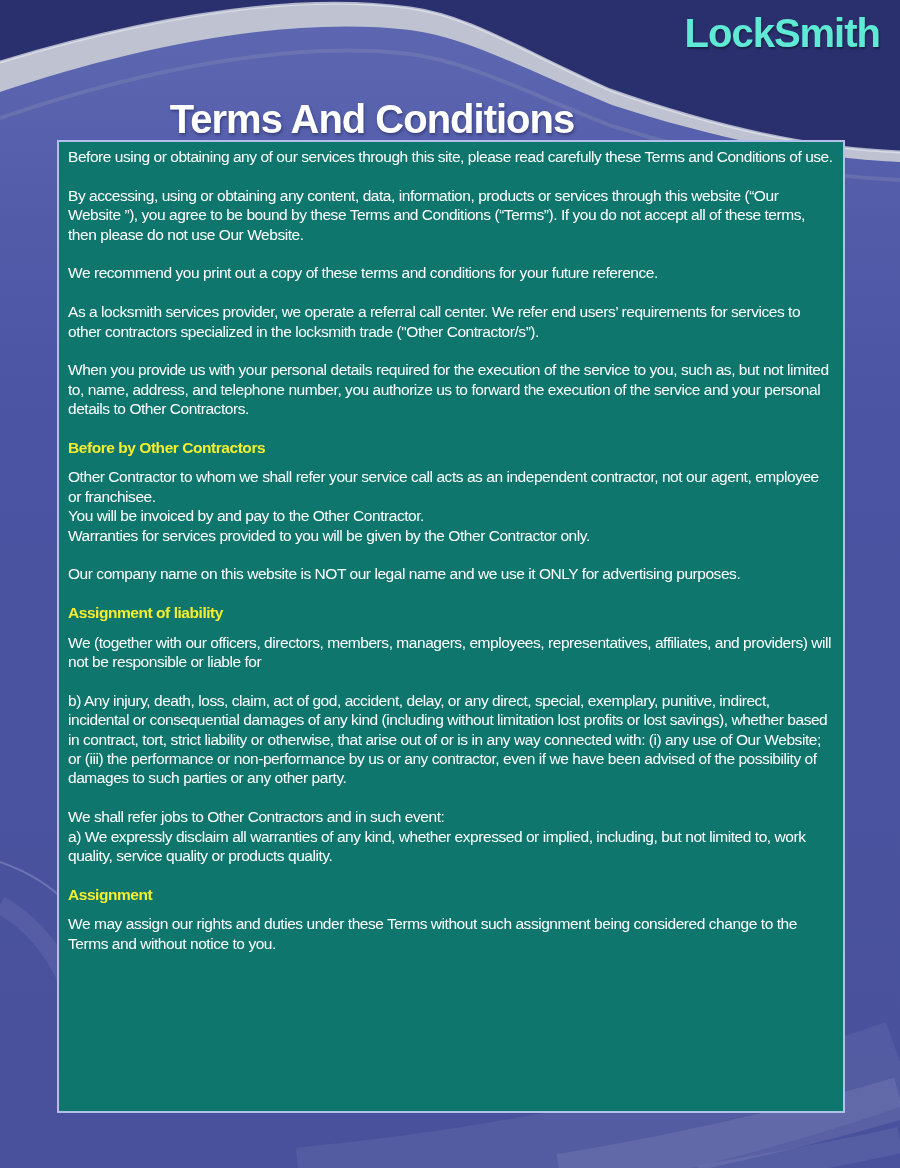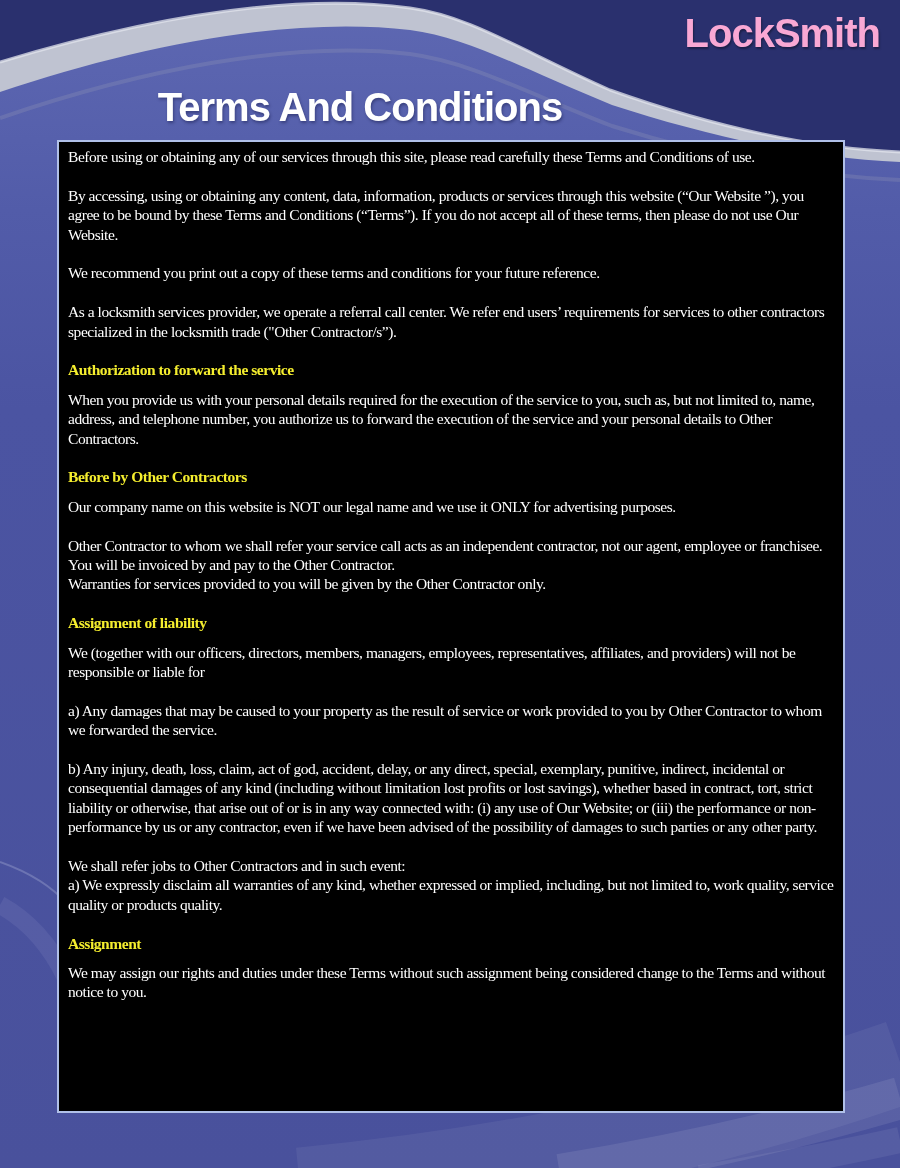--- a/index.html
+++ b/index.html
@@ -4,37 +4,36 @@
 <style>
   html,body{margin:0;padding:0;}
   body{
     width:900px;height:1168px;position:relative;overflow:hidden;
     background:#4a53a0;
     font-family:"Liberation Sans","DejaVu Sans",sans-serif;
   }
   .bg{position:absolute;inset:0;z-index:0;}
   .logo{
     position:absolute;top:8px;right:20px;z-index:3;
-    text-align:right;color:#f9a8d4;font-weight:bold;
+    text-align:right;color:#5eead4;font-weight:bold;
     font-size:40px;line-height:50px;letter-spacing:-1px;
     text-shadow:1px 2px 2px rgba(0,0,0,0.35);
   }
   .page-title{
-    position:absolute;top:84px;left:0;width:720px;margin:0;z-index:3;
+    position:absolute;top:84px;left:0;width:720px;margin:12px;z-index:3;
     text-align:center;color:#ffffff;font-weight:bold;
     font-size:40px;line-height:46px;letter-spacing:-1px;
     text-shadow:1px 2px 3px rgba(20,25,70,0.45);
   }
   .terms-box{
     position:absolute;left:57px;top:140px;width:788px;height:973px;z-index:2;
-    box-sizing:border-box;background:#000000;border:2px solid #b0c0e8;
+    box-sizing:border-box;background:#0f766e;border:2px solid #b0c0e8;
     padding:5px 9px 6px 9px;color:#ffffff;
     font-size:15.5px;line-height:19.4px;letter-spacing:-0.45px;
     overflow:hidden;
-    font-family:Liberation Serif, serif;
   }
   .terms-section{margin-top:19.4px;}
   .terms-section:first-child{margin-top:0;}
   .section-heading{color:#f5ee2e;font-weight:bold;}
   .paragraph{margin-top:19.4px;}
   .section-heading + .paragraph{margin-top:10px;}
   .terms-section .paragraph:first-child{margin-top:0;}
 </style>
 </head>
 <body>
@@ -88,43 +87,39 @@
       <div class="paragraph">
         <div>We recommend you print out a copy of these terms and conditions for your future reference.</div>
       </div>
     </div>
     <div class="terms-section">
       <div class="paragraph">
         <div>As a locksmith services provider, we operate a referral call center. We refer end users’ requirements for services to other contractors specialized in the locksmith trade ("Other Contractor/s”).</div>
       </div>
     </div>
     <div class="terms-section">
-      <div class="section-heading">Authorization to forward the service</div>
       <div class="paragraph">
         <div>When you provide us with your personal details required for the execution of the service to you, such as, but not limited to, name, address, and telephone number, you authorize us to forward the execution of the service and your personal details to Other Contractors.</div>
       </div>
     </div>
     <div class="terms-section">
       <div class="section-heading">Before by Other Contractors</div>
       <div class="paragraph">
-        <div>Our company name on this website is NOT our legal name and we use it ONLY for advertising purposes.</div>
-      </div>
-      <div class="paragraph">
         <div>Other Contractor to whom we shall refer your service call acts as an independent contractor, not our agent, employee or franchisee.</div>
         <div>You will be invoiced by and pay to the Other Contractor.</div>
         <div>Warranties for services provided to you will be given by the Other Contractor only.</div>
+      </div>
+      <div class="paragraph">
+        <div>Our company name on this website is NOT our legal name and we use it ONLY for advertising purposes.</div>
       </div>
     </div>
     <div class="terms-section">
       <div class="section-heading">Assignment of liability</div>
       <div class="paragraph">
         <div>We (together with our officers, directors, members, managers, employees, representatives, affiliates, and providers) will not be responsible or liable for</div>
-      </div>
-      <div class="paragraph">
-        <div>a) Any damages that may be caused to your property as the result of service or work provided to you by Other Contractor to whom we forwarded the service.</div>
       </div>
       <div class="paragraph">
         <div>b) Any injury, death, loss, claim, act of god, accident, delay, or any direct, special, exemplary, punitive, indirect, incidental or consequential damages of any kind (including without limitation lost profits or lost savings), whether based in contract, tort, strict liability or otherwise, that arise out of or is in any way connected with: (i) any use of Our Website; or (iii) the performance or non-performance by us or any contractor, even if we have been advised of the possibility of damages to such parties or any other party.</div>
       </div>
     </div>
     <div class="terms-section">
       <div class="paragraph">
         <div>We shall refer jobs to Other Contractors and in such event:</div>
         <div>a) We expressly disclaim all warranties of any kind, whether expressed or implied, including, but not limited to, work quality, service quality or products quality.</div>
       </div>

